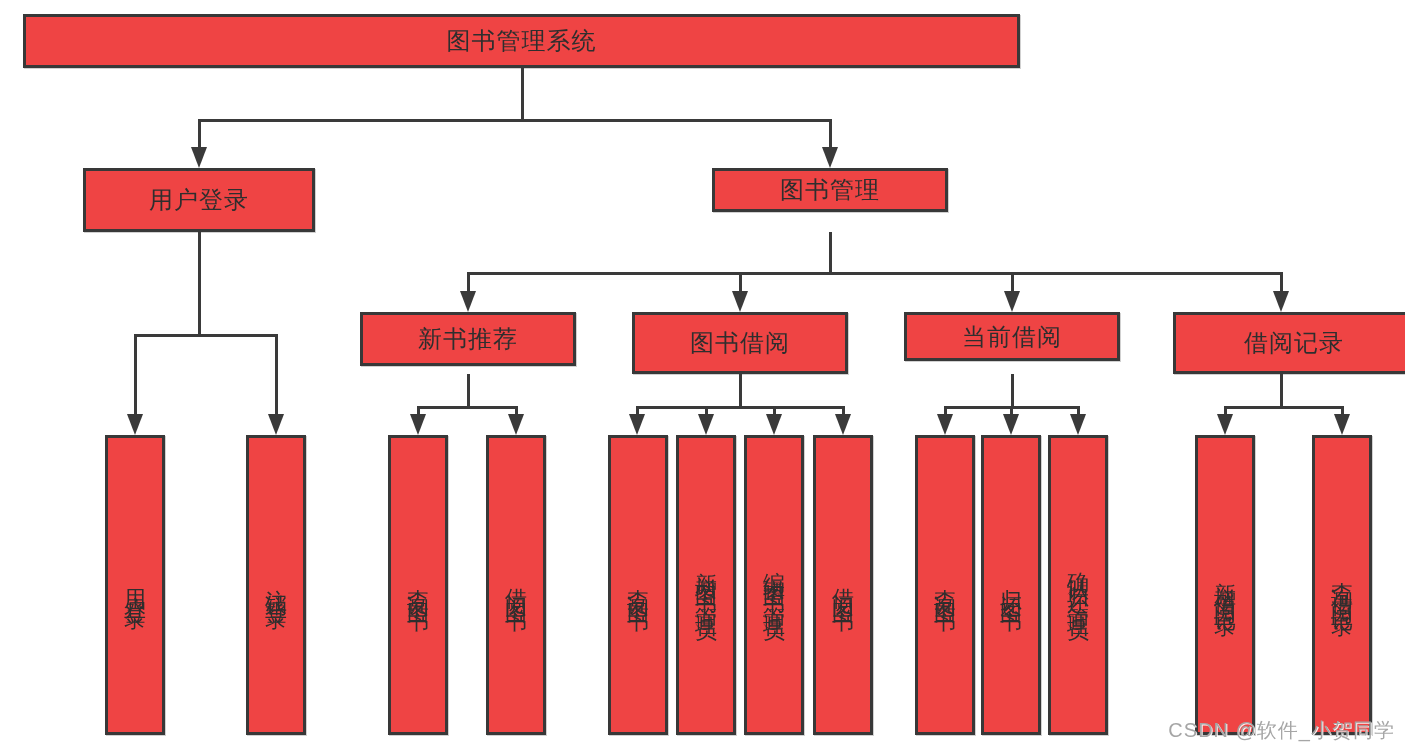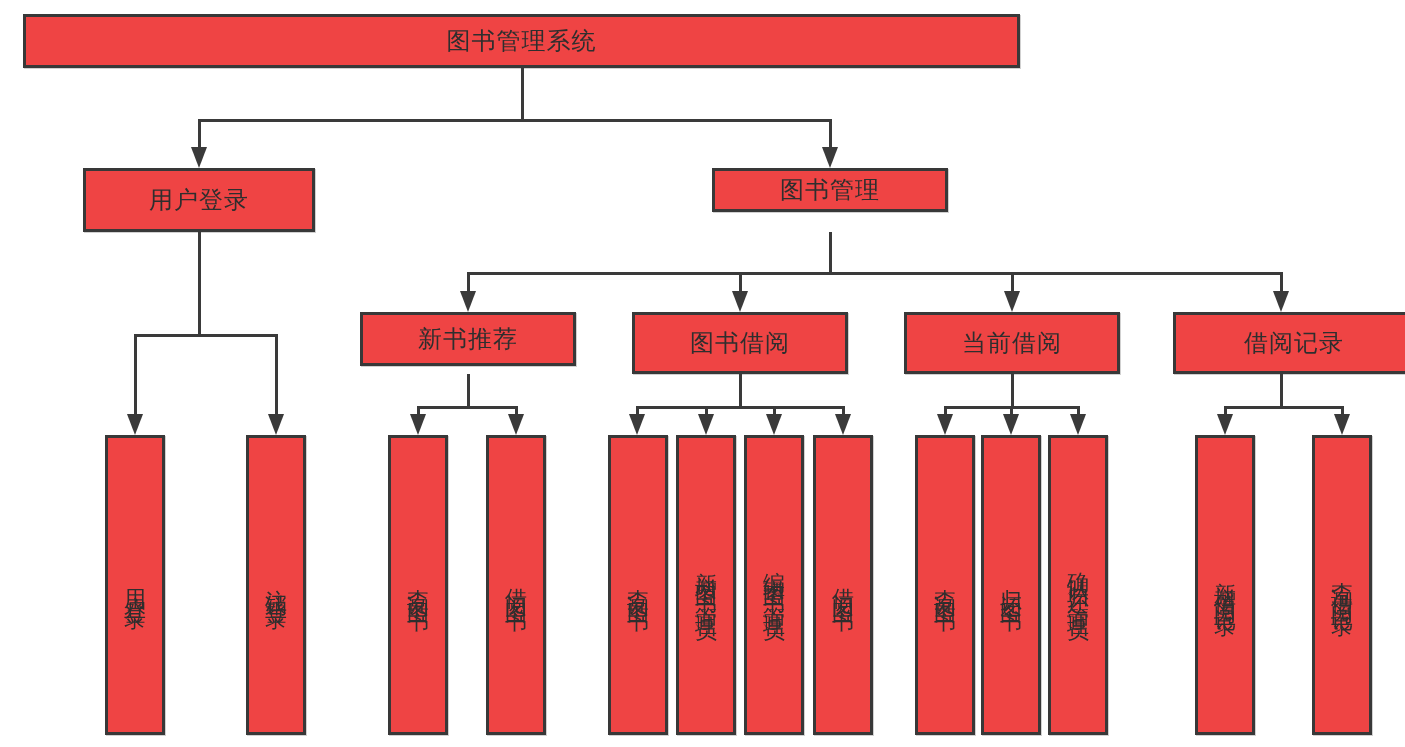--- a/index.html
+++ b/index.html
@@ -79,21 +79,21 @@
   </div>
 
   <div class="box h" style="left:360px; top:312px; width:216px; height:54px;">
     <span class="lbl">新书推荐</span>
   </div>
 
   <div class="box h" style="left:632px; top:312px; width:216px; height:62px;">
     <span class="lbl">图书借阅</span>
   </div>
 
-  <div class="box h" style="left:904px; top:312px; width:216px; height:62px;justify-content:center;">
+  <div class="box h" style="left:904px; top:312px; width:216px; height:49px;justify-content:center;">
     <span class="lbl">当前借阅</span>
   </div>
 
   <div class="box h" style="left:1173px; top:312px; width:242px; height:62px;">
     <span class="lbl">借阅记录</span>
   </div>
 
   <div class="box v" style="left:105px; top:435px; width:60px; height:300px;">
     <span class="lbl">用户登录</span>
   </div>
@@ -190,14 +190,15 @@
   <div class="vl" style="left:1077px; top:406px; height:10px;"></div>
   <div class="ah" style="left:1070px; top:414px;"></div>
 
   <div class="vl" style="left:1280px; top:374px; height:35px;"></div>
   <div class="hl" style="left:1224px; top:406px; width:120px;"></div>
   <div class="vl" style="left:1224px; top:406px; height:10px;"></div>
   <div class="ah" style="left:1217px; top:414px;"></div>
   <div class="vl" style="left:1341px; top:406px; height:10px;"></div>
   <div class="ah" style="left:1334px; top:414px;"></div>
 
+  <div class="wm">CSDN @软件_小贺同学</div>
 
 </div>
 
 </body></html>

